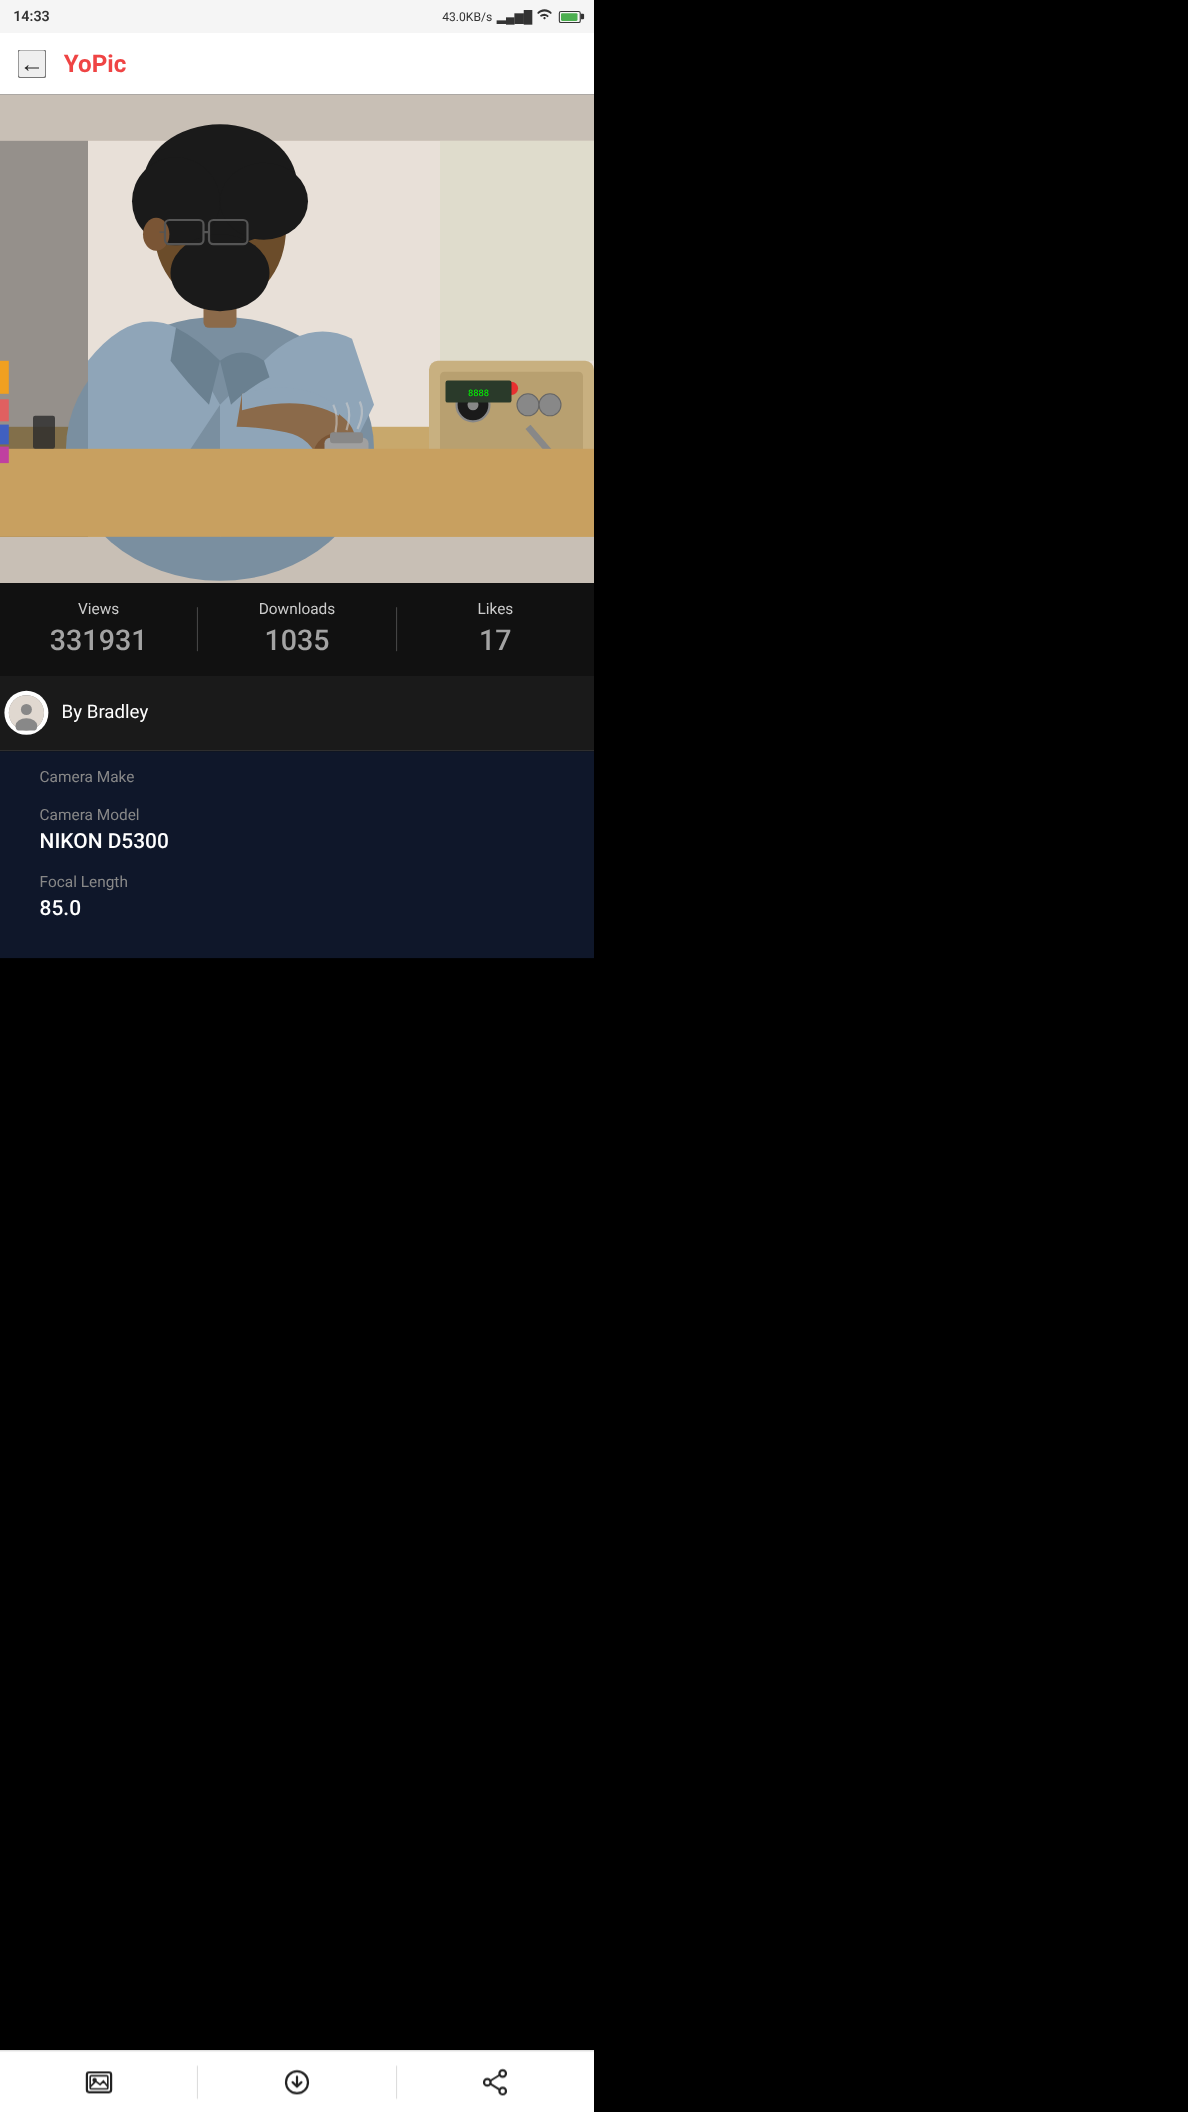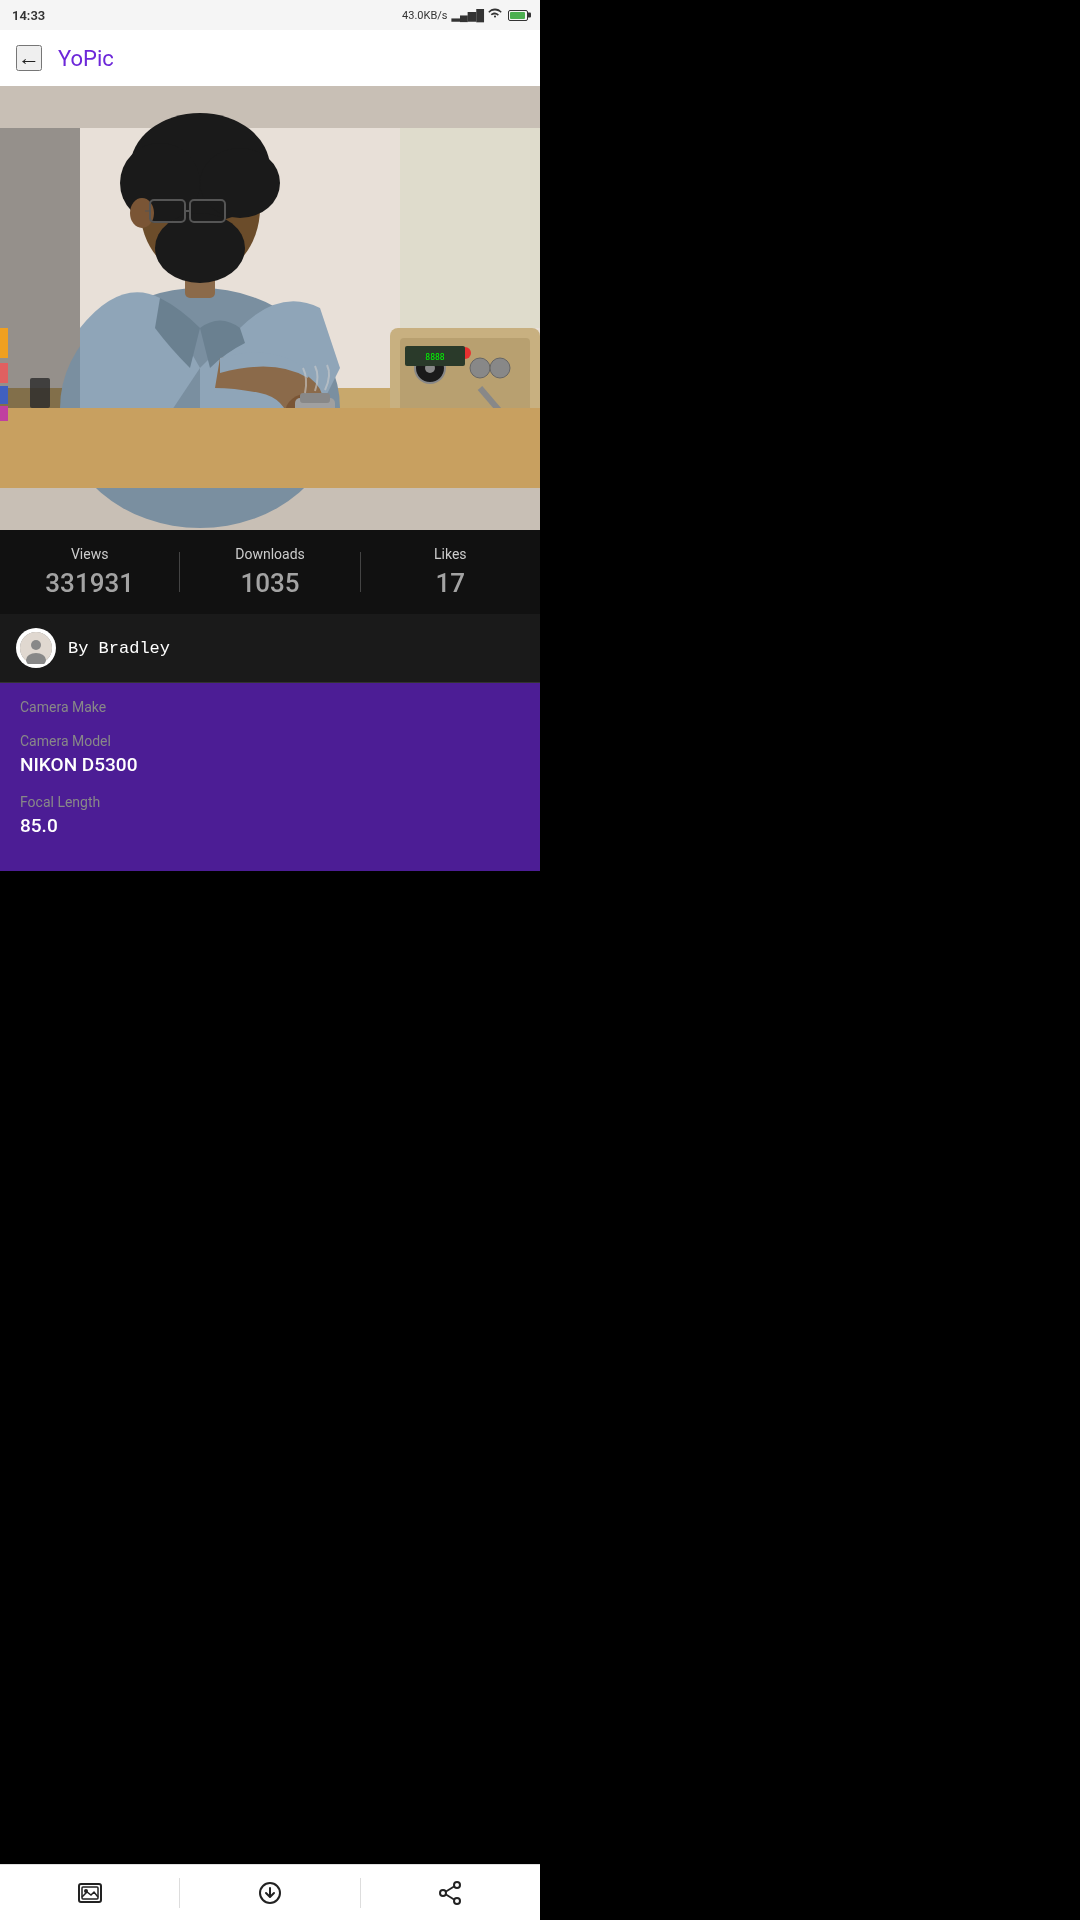--- a/index.html
+++ b/index.html
@@ -87,22 +87,22 @@
 
     .back-btn {
       font-size: 22px;
       color: #222;
       cursor: pointer;
       line-height: 1;
     }
 
     .app-title {
       font-size: 22px;
-      font-weight: 400;
-      color: #6d28d9;
+      font-weight: 700;
+      color: #ef4444;
     }
 
     
     .photo-container {
       width: 100%;
       height: 444px;
       background: #c8bfb5;
       overflow: hidden;
       position: relative;
     }
@@ -143,26 +143,25 @@
     .stat-divider {
       width: 1px;
       height: 40px;
       background: #444;
     }
 
     
     .author-bar {
       width: 100%;
       background: #1a1a1a;
-      padding: 14px 16px;
+      padding: 14px 4px;
       display: flex;
       align-items: center;
       gap: 12px;
       border-bottom: 1px solid #333;
-      font-family: Liberation Mono, monospace;
     }
 
     .author-avatar {
       width: 40px;
       height: 40px;
       border-radius: 50%;
       background: #fff;
       display: flex;
       align-items: center;
       justify-content: center;
@@ -184,22 +183,22 @@
     }
 
     .author-name {
       color: #fff;
       font-size: 17px;
     }
 
     
     .details-section {
       width: 100%;
-      background: #4c1d95;
-      padding: 16px 20px;
+      background: #0f172a;
+      padding: 16px 36px;
     }
 
     .detail-item {
       margin-bottom: 18px;
     }
 
     .detail-label {
       color: #888;
       font-size: 14px;
       margin-bottom: 4px;

